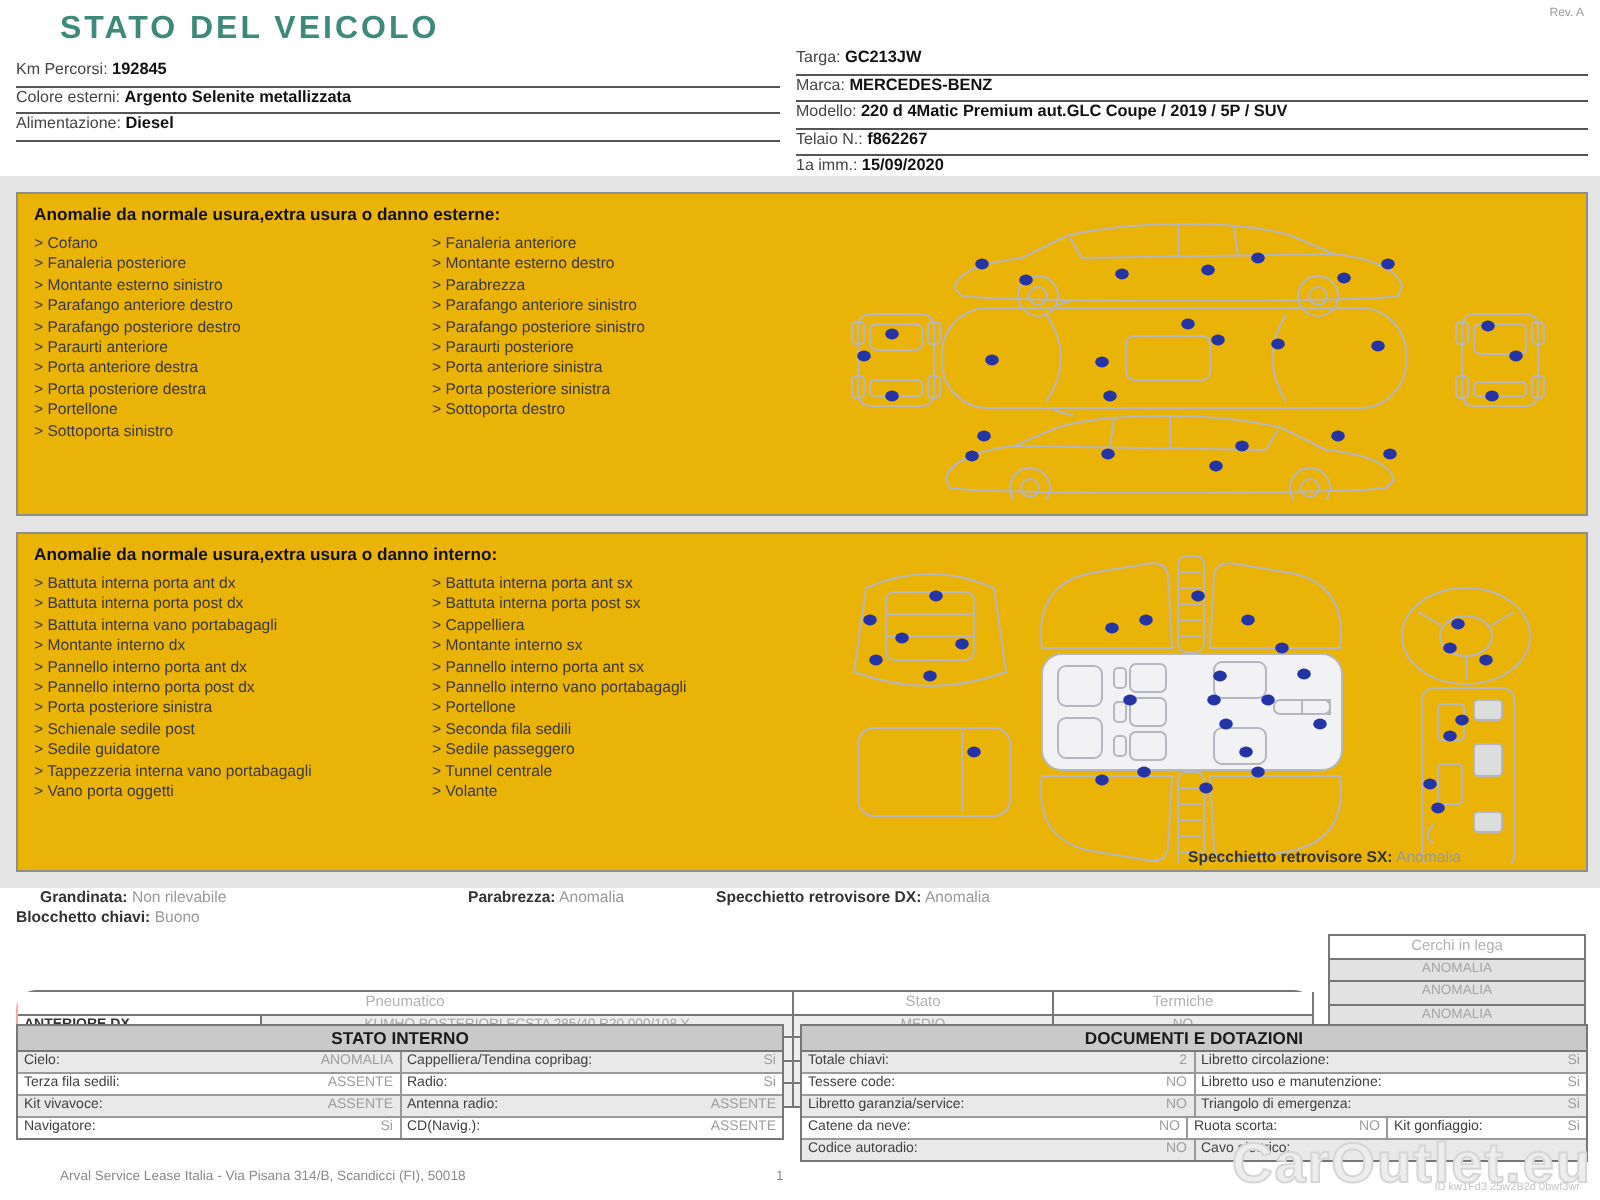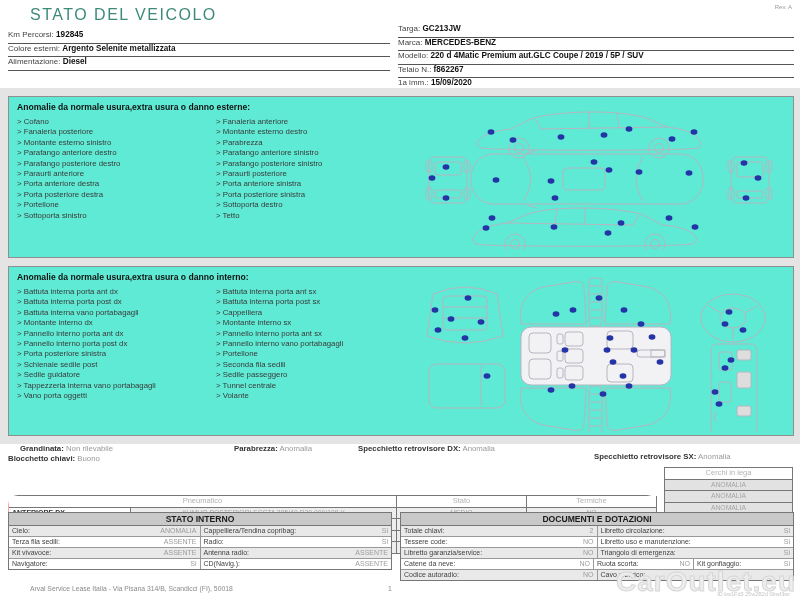--- a/index.html
+++ b/index.html
@@ -1,27 +1,27 @@
 <!DOCTYPE html>
 <html><head>
 <meta charset="utf-8">
 <style>
   html,body{margin:0;padding:0;}
   body{width:800px;height:600px;position:relative;overflow:hidden;background:#fff;
        font-family:"Liberation Sans",sans-serif;color:#333;}
-  .hdr-title{position:absolute;left:30px;top:6px;font-size:16px;font-weight:normal;
+  .hdr-title{position:absolute;left:30px;top:6px;font-size:16px;font-weight:bold;
              letter-spacing:1.5px;color:#3E8A7A;}
   .rev{position:absolute;right:8px;top:4px;font-size:6px;color:#999;}
   .info-left{position:absolute;left:8px;top:30px;width:382px;}
   .info-right{position:absolute;left:398px;top:24px;width:396px;}
   .info-row{height:12.6px;border-bottom:1px solid #555;font-size:8px;white-space:nowrap;overflow:hidden;}
   .info-row .lbl{color:#444;}
   .info-row .val{font-weight:bold;color:#111;font-size:8.2px;}
   .grayband{position:absolute;left:0;top:88px;width:800px;height:356px;background:#e4e4e4;}
-  .panel{position:absolute;left:8px;width:784px;background:#5eead4;border:1px solid #8e8e8e;}
+  .panel{position:absolute;left:8px;width:784px;background:#eab308;border:1px solid #8e8e8e;}
   #panel-ext{top:96px;height:160px;}
   #panel-int{top:266px;height:168px;}
   .panel-title{position:absolute;left:8px;top:5px;font-size:8.6px;font-weight:bold;color:#111;}
   .cols{position:absolute;left:8px;top:20px;display:flex;}
   .col{width:199px;font-size:7.8px;line-height:10.4px;color:#3a3a3a;}
   .li::before{content:"> ";}
   svg.diagram{position:absolute;left:404px;top:5px;}
   .check{position:absolute;font-size:7.8px;white-space:nowrap;}
   .check .lbl{font-weight:bold;color:#333;}
   .check .val{color:#999;}
@@ -97,21 +97,20 @@
     <div class="col">
       <div class="li">Fanaleria anteriore</div>
       <div class="li">Montante esterno destro</div>
       <div class="li">Parabrezza</div>
       <div class="li">Parafango anteriore sinistro</div>
       <div class="li">Parafango posteriore sinistro</div>
       <div class="li">Paraurti posteriore</div>
       <div class="li">Porta anteriore sinistra</div>
       <div class="li">Porta posteriore sinistra</div>
       <div class="li">Sottoporta destro</div>
-      <div class="li">Tetto</div>
     </div>
   </div>
   <svg class="diagram" width="372" height="148" viewBox="0 0 372 148">
     <g stroke="#b6b6c0" fill="none" stroke-width="1">
       <g transform="translate(16,55)">
         <rect x="0" y="0" width="38" height="46" rx="6"></rect>
         <rect x="6" y="5" width="26" height="13" rx="3"></rect>
         <rect x="6" y="33" width="26" height="8" rx="2"></rect>
         <rect x="-3" y="4" width="6" height="11" rx="2"></rect>
           <rect x="35" y="4" width="6" height="11" rx="2"></rect>
@@ -291,21 +290,21 @@
         <ellipse cx="312" cy="96" rx="3.4" ry="2.7" fill="#2433A5"></ellipse>
         <ellipse cx="302" cy="120" rx="3.4" ry="2.7" fill="#2433A5"></ellipse>
         <ellipse cx="306" cy="132" rx="3.4" ry="2.7" fill="#2433A5"></ellipse>
       </g>
   </svg>
 </div>
 
 <div class="check" style="left:20px;top:444px;"><span class="lbl">Grandinata:</span> <span class="val">Non rilevabile</span></div>
 <div class="check" style="left:234px;top:444px;"><span class="lbl">Parabrezza:</span> <span class="val">Anomalia</span></div>
 <div class="check" style="left:358px;top:444px;"><span class="lbl">Specchietto retrovisore DX:</span> <span class="val">Anomalia</span></div>
-<div class="check" style="left:584px;top:452px;padding-left:10px;"><span class="lbl">Specchietto retrovisore SX:</span> <span class="val">Anomalia</span></div>
+<div class="check" style="left:584px;top:424px;padding-left:10px;"><span class="lbl">Specchietto retrovisore SX:</span> <span class="val">Anomalia</span></div>
 <div class="check" style="left:8px;top:454px;text-align:right;"><span class="lbl">Blocchetto chiavi:</span> <span class="val">Buono</span></div>
 
 <div class="tt">
   <div class="tc th th-pneu">Pneumatico</div>
   <div class="tc th">Stato</div>
   <div class="tc th">Termiche</div>
 
   <div class="tc tpos">ANTERIORE DX</div>
   <div class="tc tgray">KUMHO POSTERIORI ECSTA 285/40 R20 000/108 Y</div>
   <div class="tc tgray">MEDIO</div>

